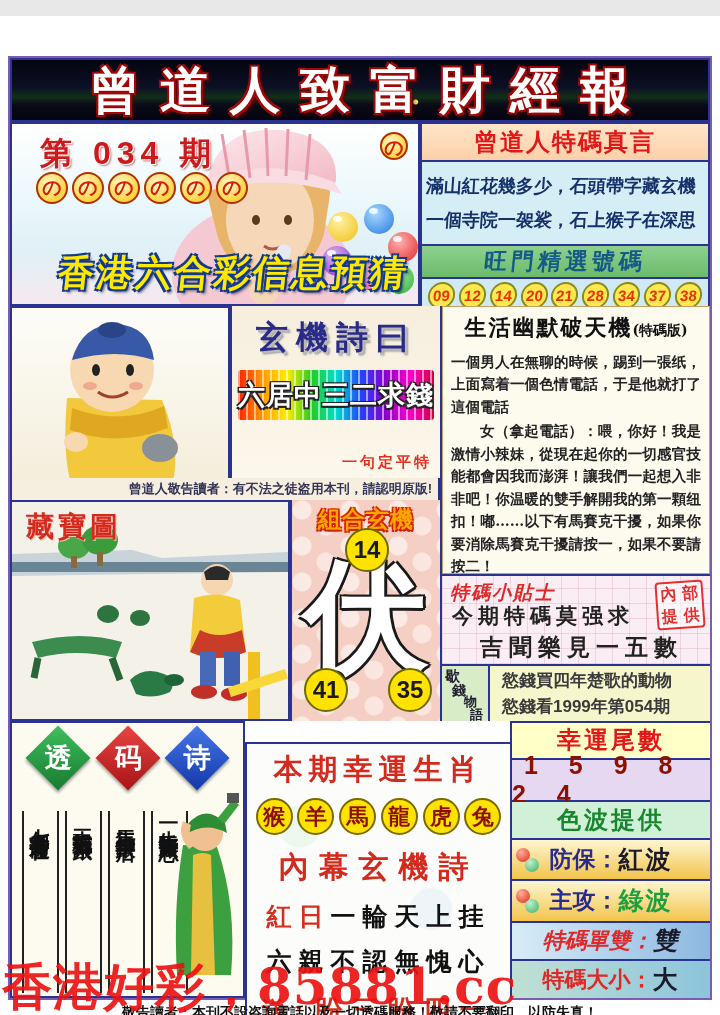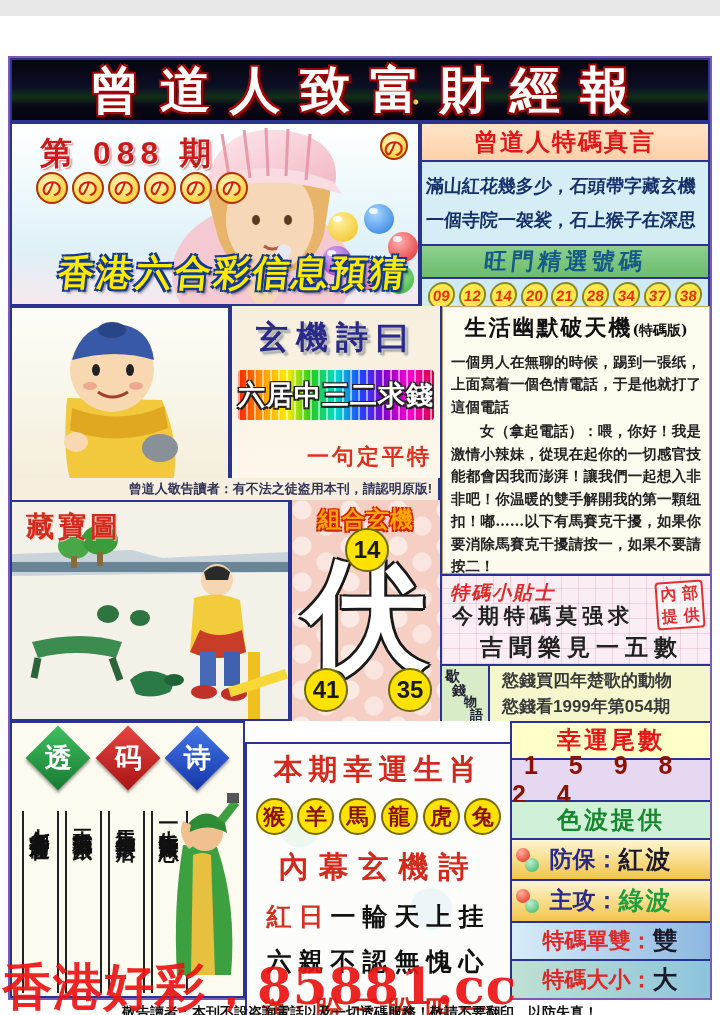--- a/index.html
+++ b/index.html
@@ -65,21 +65,21 @@
   .xuanji{left:230px;top:290px;width:210px;height:172px;background:linear-gradient(180deg,#f6eedd,#fdf8ec);border-left:2px solid #2b3390;}
   .xj-title{margin-top:10px;text-align:center;color:#2a2a88;font-size:32px;font-weight:bold;letter-spacing:8px;
     text-shadow:2px 2px 0 #bbb,3px 3px 2px #999;}
   .rainbow{margin:10px auto 0;width:196px;height:50px;border-radius:3px;position:relative;
     background:
       repeating-linear-gradient(90deg, rgba(255,255,255,.55) 0 2px, rgba(255,255,255,0) 2px 8px),
       linear-gradient(90deg,#ff2200,#ff9900,#ffee00,#22cc22,#00ddcc,#2244ff,#8800cc,#ff00cc,#cc0044);
     display:flex;align-items:center;justify-content:center;}
   .rainbow span{color:#ffffff;font-size:27px;font-weight:bold;white-space:nowrap;letter-spacing:1px;
     text-shadow:1.5px 1.5px 0 #222,-1.5px -1.5px 0 #222,1.5px -1.5px 0 #222,-1.5px 1.5px 0 #222;}
-  .xj-tag{position:absolute;right:8px;bottom:6px;color:#e03020;font-size:22px;font-weight:bold;letter-spacing:3px;
+  .xj-tag{position:absolute;right:8px;bottom:6px;color:#e03020;font-size:15px;font-weight:bold;letter-spacing:3px;
     font-family:"DejaVu Serif",serif;}
 
   
   .notice{left:10px;top:462px;width:430px;height:22px;background:#f6efe0;display:flex;align-items:center;justify-content:flex-end;
     border-left:2px solid #2b3390;border-right:2px solid #2b3390;}
   .notice span{color:#333355;font-size:13px;font-weight:bold;padding-right:6px;white-space:nowrap;}
 
   
   .humor{left:440px;top:290px;width:270px;height:268px;
     background:
@@ -177,21 +177,21 @@
 
   
   .lucky{left:510px;top:705px;width:200px;height:277px;border-left:2px solid #2b3390;border-top:2px solid #2b3390;
     display:flex;flex-direction:column;}
   .lk-row{border-bottom:2px solid #2b3390;display:flex;align-items:center;justify-content:center;position:relative;}
   .lk-row:last-child{border-bottom:none;}
   .lk-tailtitle{height:37px;background:#ffffc8;color:#e01818;font-size:24px;font-weight:bold;letter-spacing:3px;}
   .lk-digits{height:40px;background:#e6d8f0;color:#8b1000;font-size:25px;font-weight:bold;letter-spacing:12px;text-indent:12px;}
   .lk-sebo{height:38px;background:#d0f0d8;color:#18862e;font-size:24px;font-weight:bold;letter-spacing:3px;}
   .lk-gold{height:42px;background:linear-gradient(180deg,#fdf6d0,#f3c44c);}
-  .lk-blue{height:39px;background:linear-gradient(90deg,#d8ecf8,#8cb8e0);}
+  .lk-blue{height:39px;background:linear-gradient(90deg,#d8ecf8,#8cb8e0);font-style:italic;}
   .lk-teal{height:39px;background:linear-gradient(90deg,#c0e0d4,#8cc4dc);}
   .lk-label-n{color:#2a2a8c;font-size:23px;font-weight:bold;}
   .lk-label-r{color:#e02828;font-size:22px;font-weight:bold;}
   .lk-val-g{color:#1f9e3f;font-size:25px;font-weight:bold;letter-spacing:2px;}
   .lk-val-k{color:#1a1a2a;font-size:25px;font-weight:bold;letter-spacing:2px;}
   .twoballs{position:absolute;left:4px;top:8px;width:26px;height:26px;}
   .twoballs i{position:absolute;border-radius:50%;width:14px;height:14px;}
   .twoballs .b1{left:0;top:0;background:radial-gradient(circle at 35% 30%,#ffb0a0,#e02810);}
   .twoballs .b2{left:9px;top:10px;background:radial-gradient(circle at 35% 30%,#c0f0d0,#38b060);}
 
@@ -224,21 +224,21 @@
       <ellipse cx="258" cy="96" rx="44" ry="52" fill="#f6d7b8"></ellipse>
       <path d="M196 52 Q210 2 268 6 Q326 12 324 56 L322 64 Q260 40 200 62 Z" fill="url(#capg)"></path>
       <path d="M198 54 Q260 32 322 58 L330 70 Q262 48 192 68 Z" fill="#f8dce2"></path>
       <path d="M210 10 L218 58 M232 6 L238 54 M254 4 L256 52 M276 5 L274 52 M298 10 L294 56" stroke="#e89aaa" stroke-width="3" fill="none"></path>
       <ellipse cx="244" cy="96" rx="4" ry="5" fill="#5a3a20"></ellipse>
       <ellipse cx="276" cy="96" rx="4" ry="5" fill="#5a3a20"></ellipse>
       <path d="M252 122 Q260 128 270 122" stroke="#b05a4a" stroke-width="3" fill="none"></path>
       <ellipse cx="252" cy="160" rx="16" ry="22" fill="#f6d7b8"></ellipse>
       <rect x="262" y="120" width="14" height="30" rx="6" fill="#e8e8f0" transform="rotate(20 269 135)"></rect>
     </svg>
-    <span class="abs issue">第 088 期</span>
+    <span class="abs issue">第 034 期</span>
     <div class="abs flamerow">
       <span class="flame">の</span>
       <span class="flame">の</span>
       <span class="flame">の</span>
       <span class="flame">の</span>
       <span class="flame">の</span>
       <span class="flame">の</span>
     </div>
     <span class="abs flame flame-corner">の</span>
     <div>

